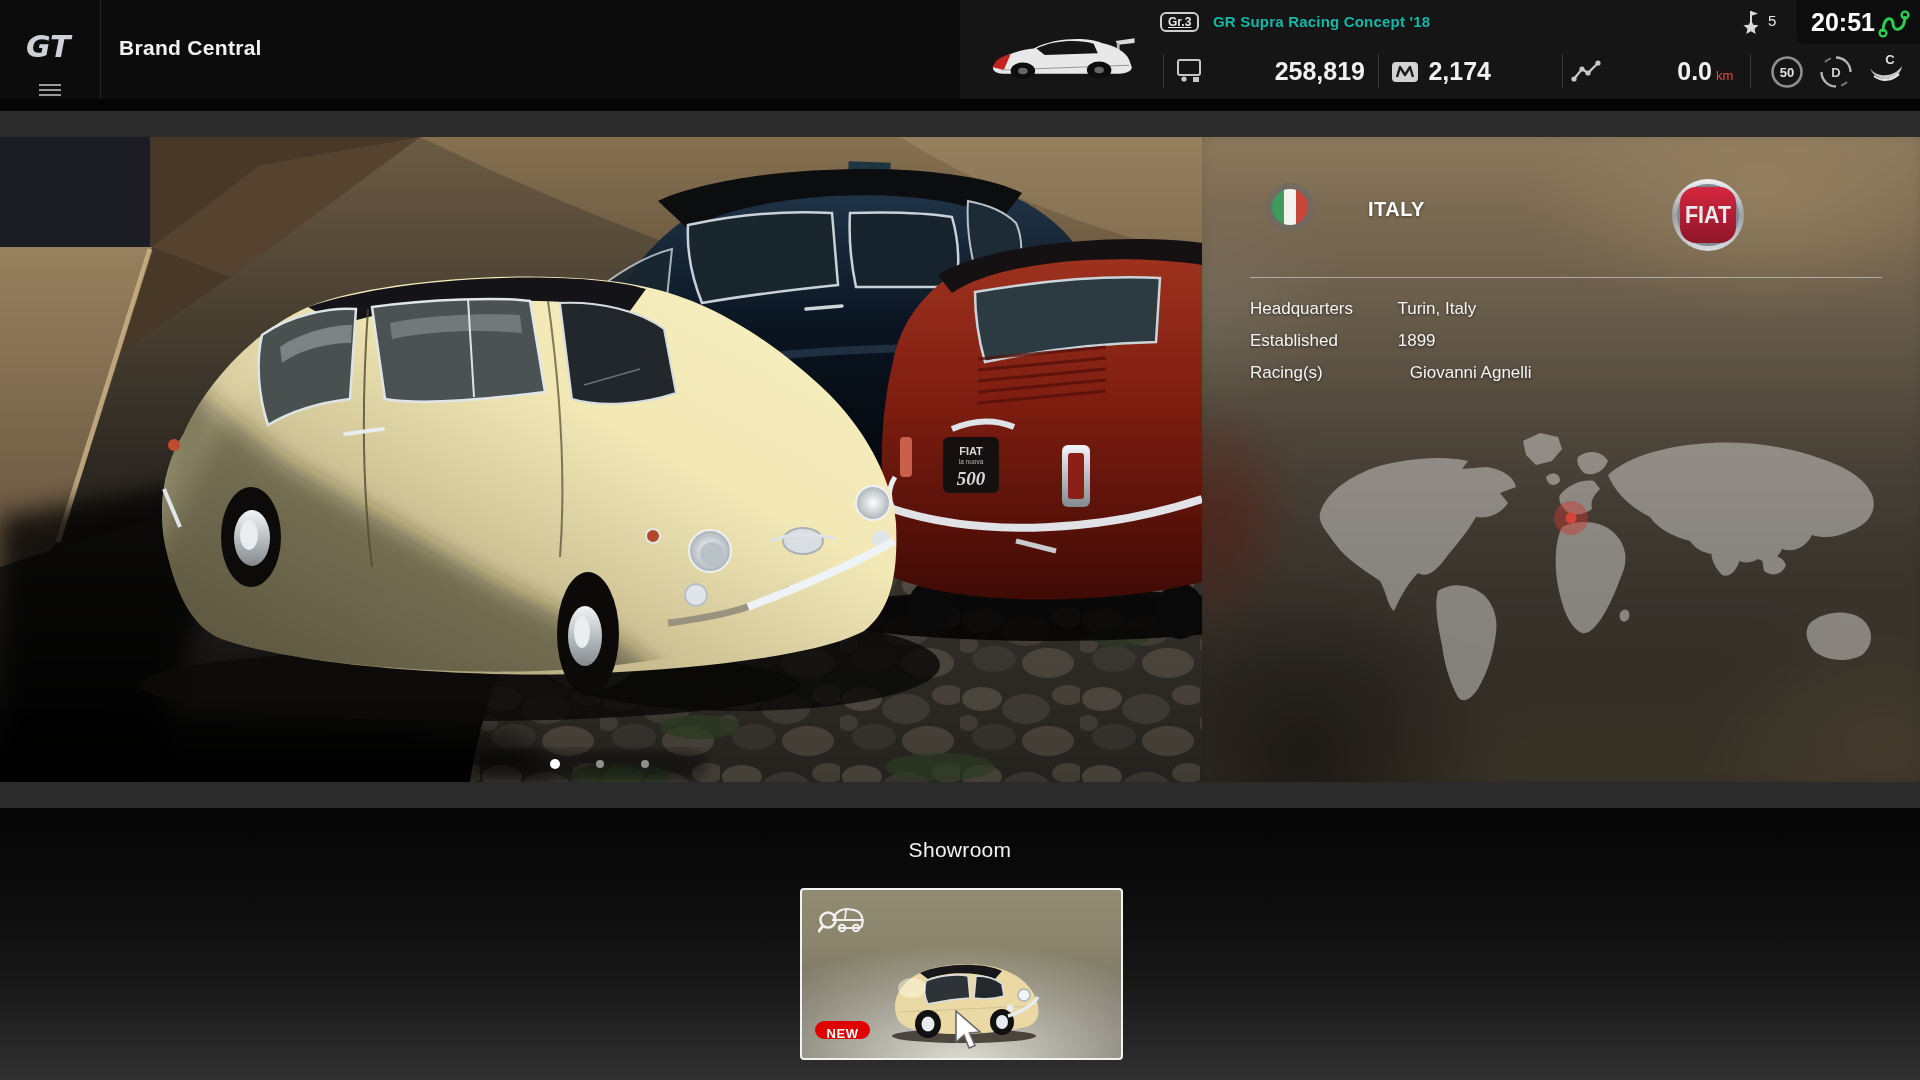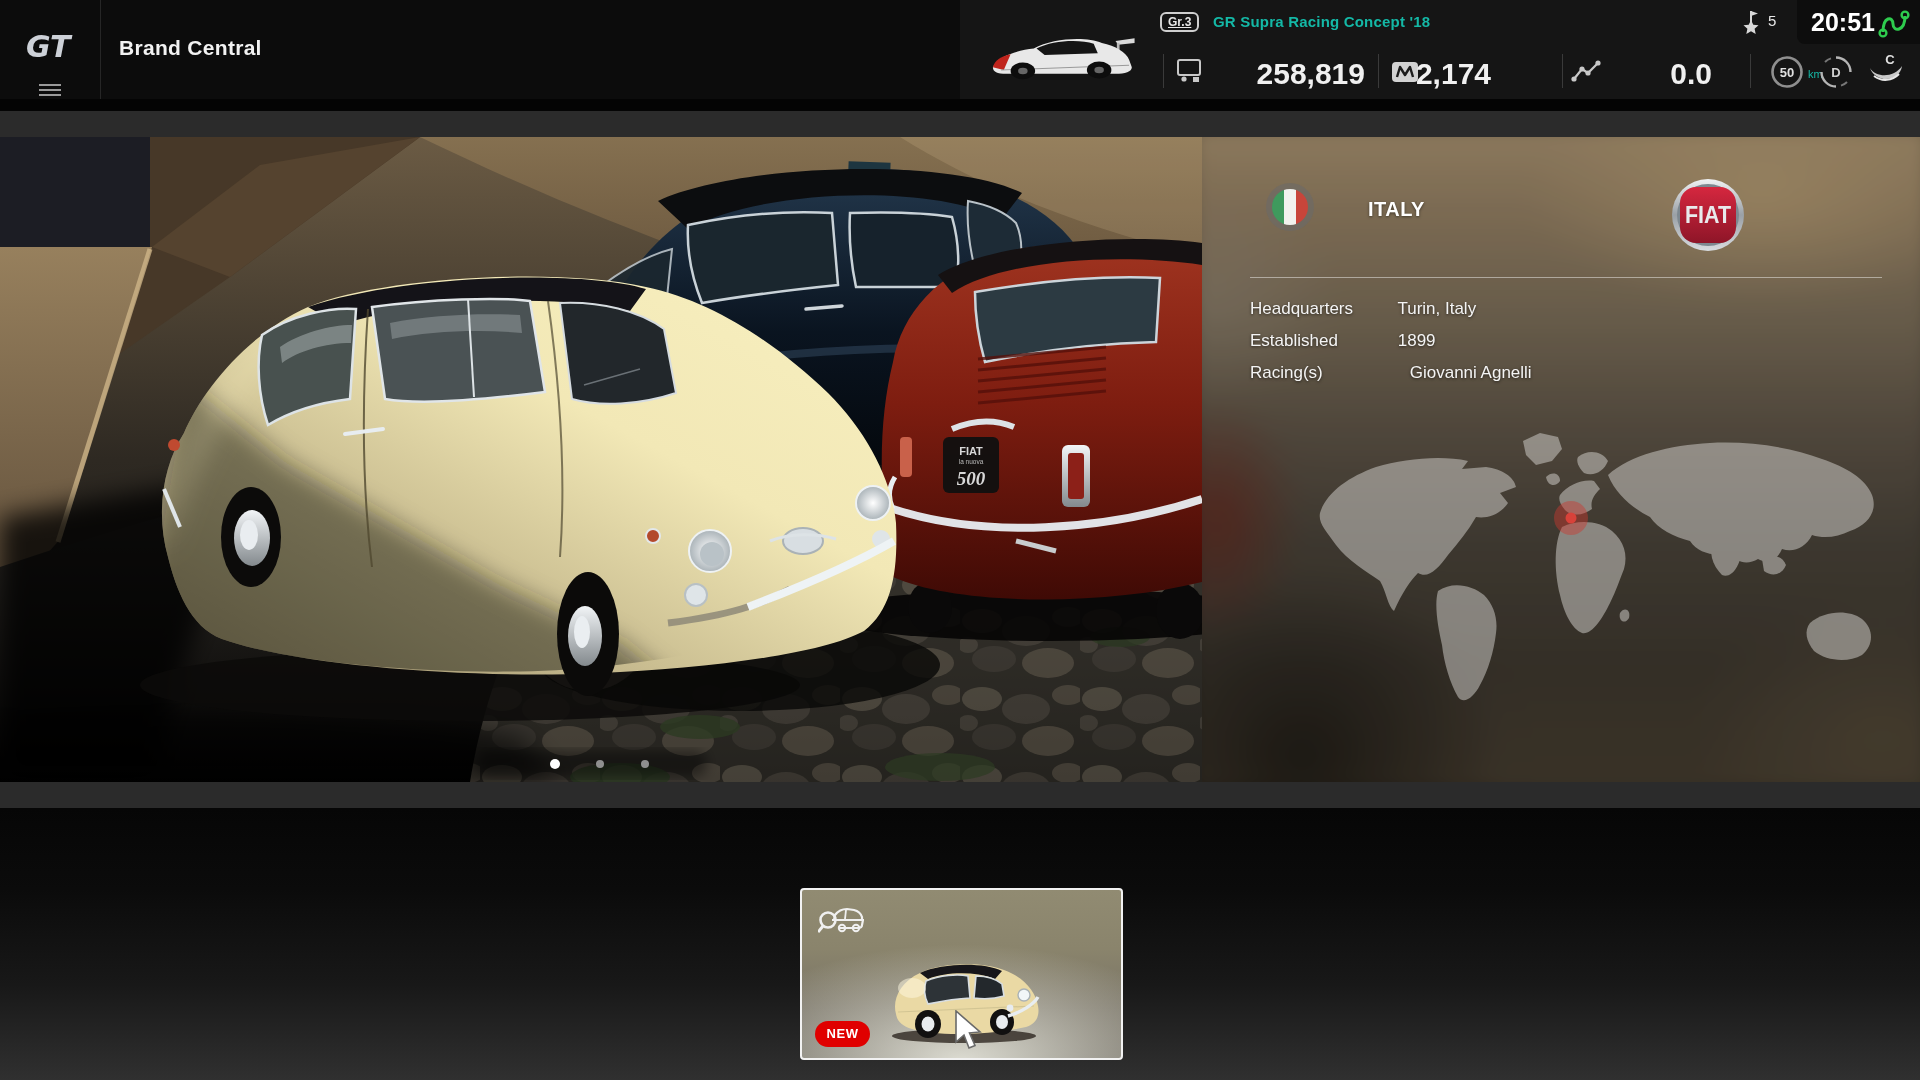--- a/index.html
+++ b/index.html
@@ -10,23 +10,23 @@
   #header-right { left:960px; top:0; width:960px; height:99px; background:#151515; }
   #gt-logo { left:24px; top:27px; }
   #menu-btn { left:39px; top:84px; width:22px; height:12px; }
   #menu-btn span { display:block; height:2px; background:#9a9a9a; margin-bottom:3px; }
   #header-divider { left:100px; top:0; width:1px; height:99px; background:#262626; }
   #page-title { left:119px; top:36px; font-size:21px; font-weight:700; color:#f2f2f2; letter-spacing:.3px; }
   #car-thumb { left:905px; top:26px; }
   #car-badge { left:1160px; top:12px; border:2px solid #cfcfcf; border-radius:6px; color:#e8e8e8; font-size:12px; font-weight:700; padding:1px 6px;text-decoration:underline; }
   #car-name { left:1213px; top:13px; font-size:15px; font-weight:700; color:#14b8a6; letter-spacing:.2px; }
   .vdiv { top:54px; width:1px; height:34px; background:#3a3a3a; }
-  .stat-num { top:57px; font-size:30px; font-weight:700; color:#f0f0f0; text-align:right; }
+  .stat-num { top:57px; font-size:25px; font-weight:700; color:#f0f0f0; text-align:right; }
   .icon { color:#c8c8c8; }
-  #unit-km { left:1808px; top:68px; font-size:11px; color:#14b8a6; }
+  #unit-km { left:1716px; top:68px; font-size:13px; color:#ef4444; }
   #pin-count { left:1768px; top:12px; font-size:15px; color:#e6e6e6; }
   #clock-box { left:1797px; top:0; width:123px; height:44px; background:#0d0d0d; border-radius:0 0 0 8px; }
   #clock { left:1811px; top:8px; font-size:25px; font-weight:700; color:#ffffff; letter-spacing:0; }
   
   #strip-a { left:0; top:99px; width:1920px; height:12px; background:#040404; }
   #strip-b { left:0; top:111px; width:1920px; height:26px; background:#2b2b2b; }
   #strip-c { left:0; top:782px; width:1920px; height:26px; background:#2b2b2b; }
   
   #photo { left:0; top:137px; width:1202px; height:645px; }
   
@@ -48,21 +48,21 @@
   #info-divider { position:absolute; left:48px; top:140px; width:632px; height:1px; background:rgba(255,255,255,.45); }
   .info-row { position:absolute; left:48px; font-size:17px; color:#f4f4f4; text-shadow:0 1px 3px rgba(0,0,0,.6); }
   .info-label { display:inline-block; width:143px; }
   
   #bottom { left:0; top:808px; width:1920px; height:272px; background:linear-gradient(180deg,#060606 0%,#0b0b0b 30%,#181818 65%,#303030 100%); }
   #showroom-title { left:0; top:30px; width:1920px; text-align:center; font-size:21px; color:#f2f2f2; letter-spacing:.3px; position:absolute; }
   #showroom-card { position:absolute; left:800px; top:80px; width:323px; height:172px; border:2px solid #f2f2f2; border-radius:4px;
      background:
        radial-gradient(320px 150px at 50% 102%, rgba(240,240,230,.85), rgba(240,240,230,0) 78%),
        linear-gradient(180deg,#918b72 0%,#8a846c 35%,#787366 70%,#6e6a60 100%); }
-  #new-badge { position:absolute; left:13px; top:131px; width:55px; height:26px; background:#e00000; border-radius:13px; color:#fff; font-size:13px; font-weight:700; text-align:center; line-height:26px; letter-spacing:.5px; }
+  #new-badge { position:absolute; left:13px; top:131px; width:55px; height:18px; background:#e00000; border-radius:13px; color:#fff; font-size:13px; font-weight:700; text-align:center; line-height:26px; letter-spacing:.5px; }
 </style>
 </head>
 <body>
 
 <div id="header" class="abs">
   <div id="header-right" class="abs"></div>
 
   <svg id="gt-logo" class="abs" width="60" height="40" viewBox="0 0 60 40">
     <text x="2" y="30" font-family="DejaVu Sans, sans-serif" font-size="30" font-style="italic" font-weight="bold" fill="#cdd1d8">GT</text>
   </svg>
@@ -388,20 +388,21 @@
     <span class="info-label">Established</span>
     <span>1899</span>
   </div>
   <div class="info-row" style="top:226px">
     <span class="info-label" style="width:155px">Racing(s)</span>
     <span>Giovanni Agnelli</span>
   </div>
 </div>
 
 <div id="bottom" class="abs">
+  <div id="showroom-title">Showroom</div>
   <div id="showroom-card">
     <svg style="position:absolute; left:16px; top:14px" width="46" height="38" viewBox="0 0 46 38">
       <path d="M17,11 C20,7 24,5 29,5 L36,6 C40,7 43,10 44,13 L44,16 L16,16 Z" fill="none" stroke="#f0f0f0" stroke-width="2.2"></path>
       <path d="M14,16 L45,16 L44,21 C44,23 42,24 40,24 L20,24" stroke="#f0f0f0" stroke-width="2.2" fill="none"></path>
       <path d="M28,6 L27,15" stroke="#f0f0f0" stroke-width="1.8"></path>
       <circle cx="24" cy="24" r="3.2" fill="none" stroke="#f0f0f0" stroke-width="2"></circle>
       <circle cx="38" cy="24" r="3.2" fill="none" stroke="#f0f0f0" stroke-width="2"></circle>
       <circle cx="10" cy="16" r="7.5" fill="none" stroke="#f0f0f0" stroke-width="2.6"></circle>
       <path d="M5,22 L0,28" stroke="#f0f0f0" stroke-width="3"></path>
     </svg>

